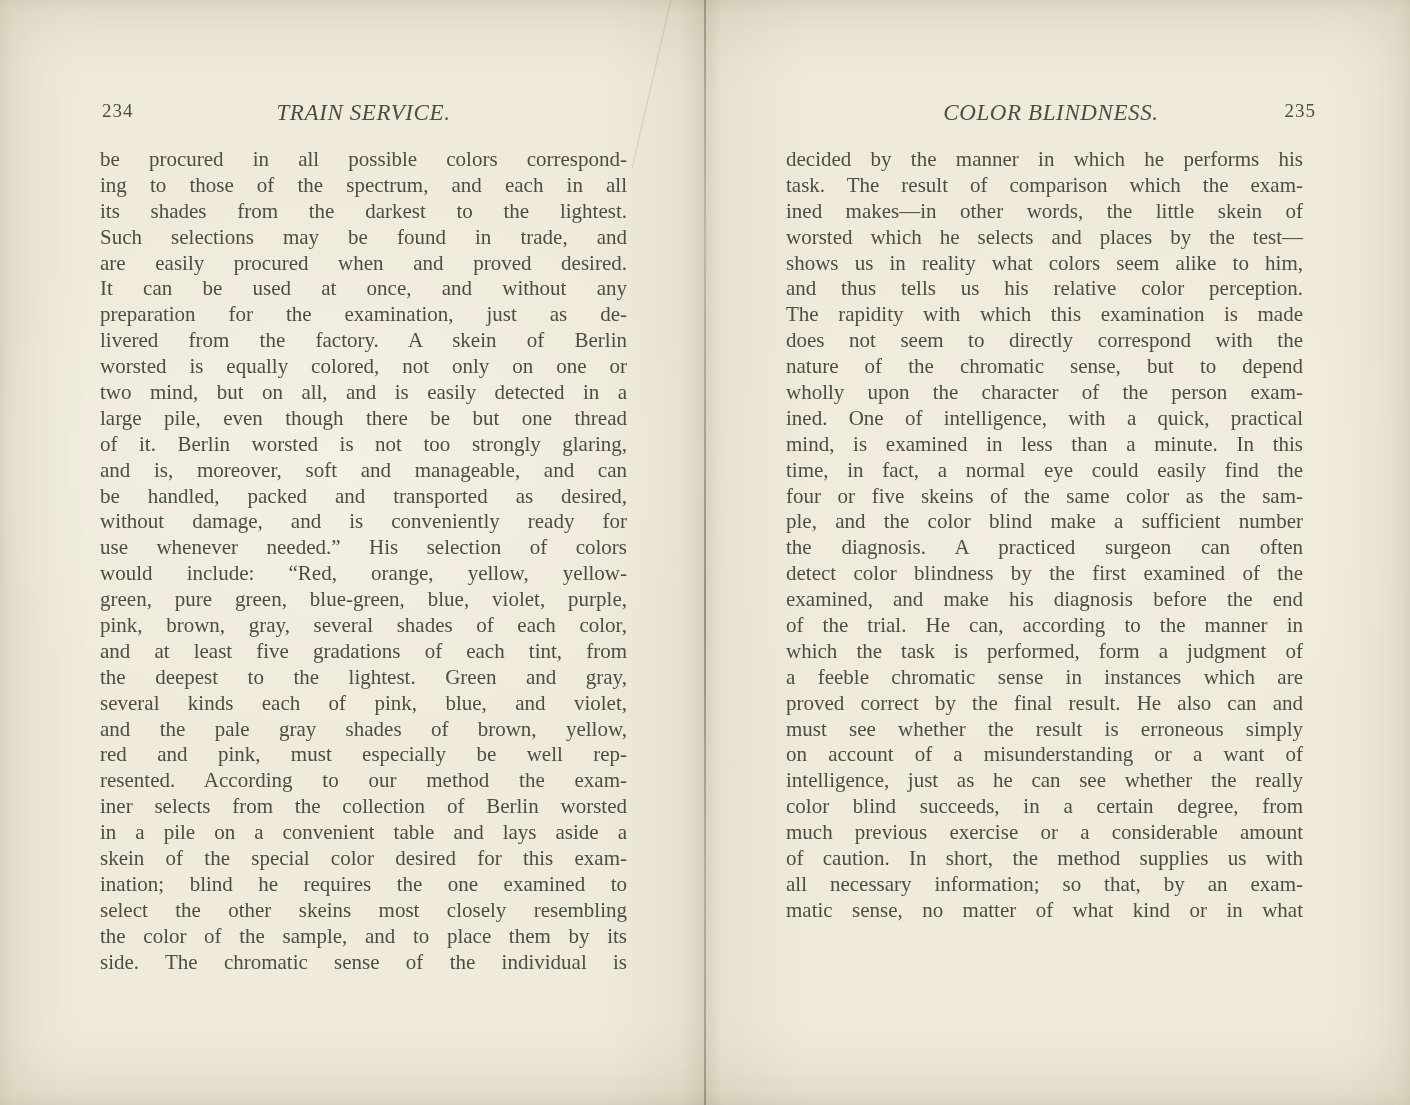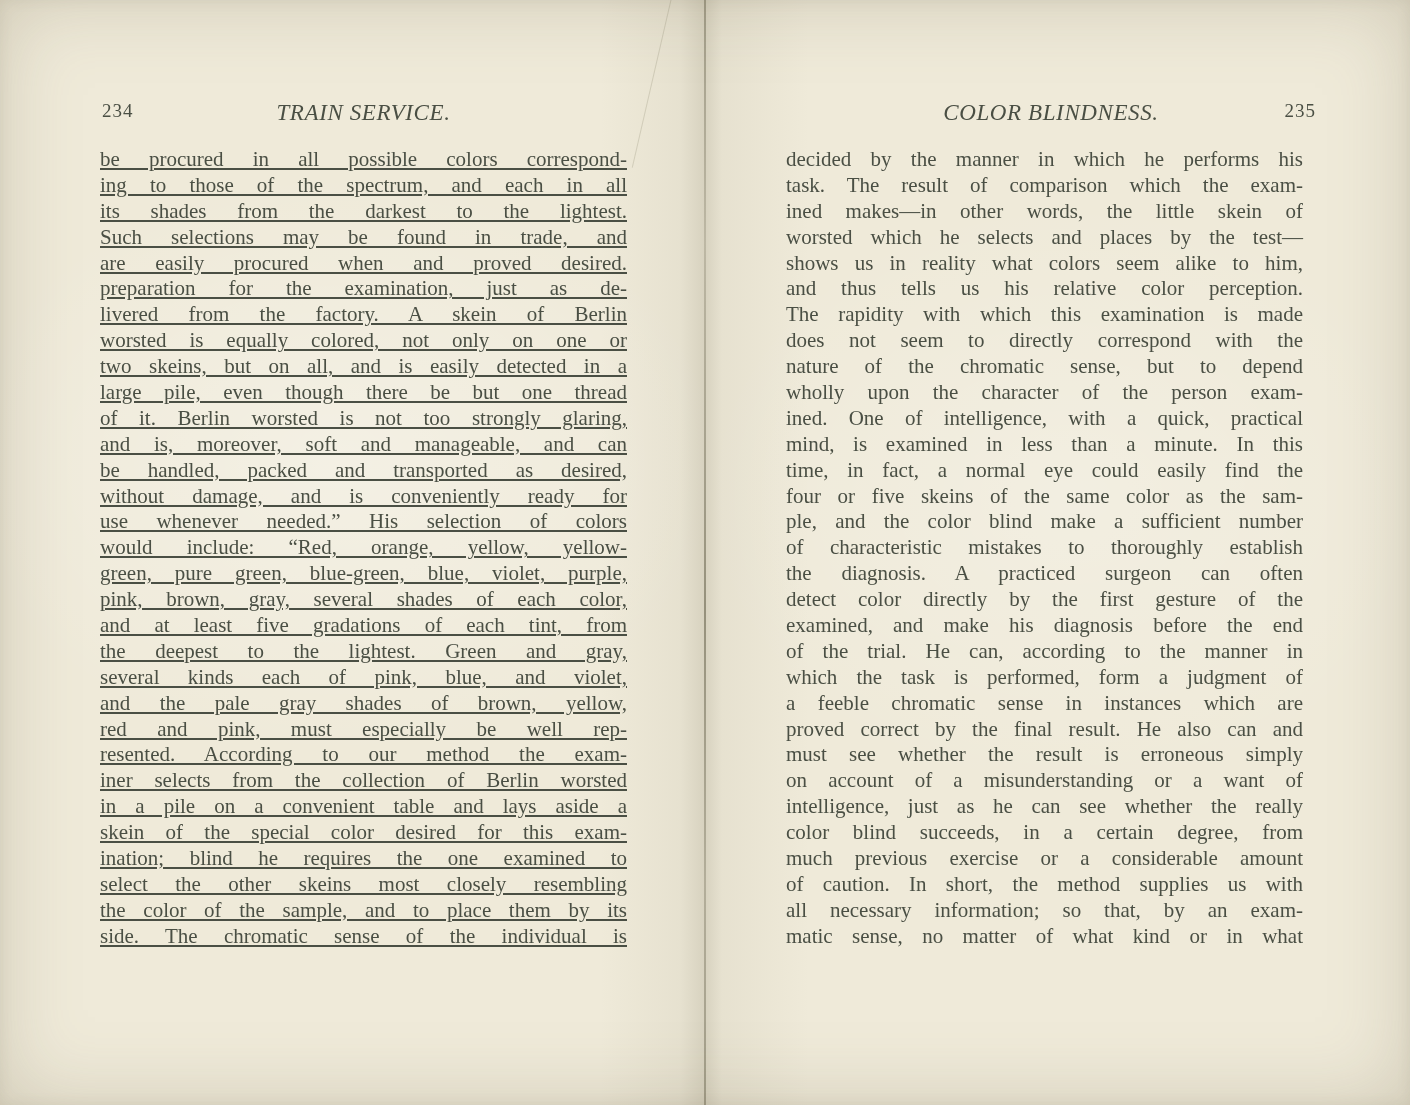--- a/index.html
+++ b/index.html
@@ -46,21 +46,21 @@
   }
   .page-header .running-head {
     position:absolute; left:0; right:0; top:0; text-align:center;
     font-style:italic; font-size:23px; letter-spacing:0.6px;
   }
   .header-left  { left:100px; width:527px; top:100px; }
   .header-left  .folio { left:2px; }
   .header-right { left:786px; width:530px; top:100px; }
   .header-right .folio { right:0; }
   .textblock { position:absolute; top:147px; }
-  .textblock-left  { left:100px; width:527px;text-decoration:underline; }
+  .textblock-left  { left:100px; width:527px; }
   .textblock-right { left:786px; width:517px; }
   .line {
     font-size:21px;
     line-height:25.9px;
     height:25.9px;
     text-align:justify;
     text-align-last:justify;
     -moz-text-align-last:justify;
     white-space:normal;
     overflow:visible;
@@ -79,24 +79,25 @@
     <div class="page-header header-left">
       <span class="folio">234</span>
       <span class="running-head">TRAIN SERVICE.</span>
     </div>
     <div class="textblock textblock-left" id="left-lines">
         <div class="line">be procured in all possible colors correspond-</div>
         <div class="line">ing to those of the spectrum, and each in all</div>
         <div class="line">its shades from the darkest to the lightest.</div>
         <div class="line">Such selections may be found in trade, and</div>
         <div class="line">are easily procured when and proved desired.</div>
+        <div class="line">It can be used at once, and without any</div>
         <div class="line">preparation for the examination, just as de-</div>
         <div class="line">livered from the factory. A skein of Berlin</div>
         <div class="line">worsted is equally colored, not only on one or</div>
-        <div class="line">two skeins, but on all, and is easily detected in a</div>
+        <div class="line">two mind, but on all, and is easily detected in a</div>
         <div class="line">large pile, even though there be but one thread</div>
         <div class="line">of it. Berlin worsted is not too strongly glaring,</div>
         <div class="line">and is, moreover, soft and manageable, and can</div>
         <div class="line">be handled, packed and transported as desired,</div>
         <div class="line">without damage, and is conveniently ready for</div>
         <div class="line">use whenever needed.” His selection of colors</div>
         <div class="line">would include: “Red, orange, yellow, yellow-</div>
         <div class="line">green, pure green, blue-green, blue, violet, purple,</div>
         <div class="line">pink, brown, gray, several shades of each color,</div>
         <div class="line">and at least five gradations of each tint, from</div>
@@ -129,23 +130,22 @@
         <div class="line">and thus tells us his relative color perception.</div>
         <div class="line">The rapidity with which this examination is made</div>
         <div class="line">does not seem to directly correspond with the</div>
         <div class="line">nature of the chromatic sense, but to depend</div>
         <div class="line">wholly upon the character of the person exam-</div>
         <div class="line">ined. One of intelligence, with a quick, practical</div>
         <div class="line">mind, is examined in less than a minute. In this</div>
         <div class="line">time, in fact, a normal eye could easily find the</div>
         <div class="line">four or five skeins of the same color as the sam-</div>
         <div class="line">ple, and the color blind make a sufficient number</div>
-        <div class="line">of characteristic mistakes to thoroughly establish</div>
         <div class="line">the diagnosis. A practiced surgeon can often</div>
-        <div class="line">detect color directly by the first gesture of the</div>
+        <div class="line">detect color blindness by the first examined of the</div>
         <div class="line">examined, and make his diagnosis before the end</div>
         <div class="line">of the trial. He can, according to the manner in</div>
         <div class="line">which the task is performed, form a judgment of</div>
         <div class="line">a feeble chromatic sense in instances which are</div>
         <div class="line">proved correct by the final result. He also can and</div>
         <div class="line">must see whether the result is erroneous simply</div>
         <div class="line">on account of a misunderstanding or a want of</div>
         <div class="line">intelligence, just as he can see whether the really</div>
         <div class="line">color blind succeeds, in a certain degree, from</div>
         <div class="line">much previous exercise or a considerable amount</div>

